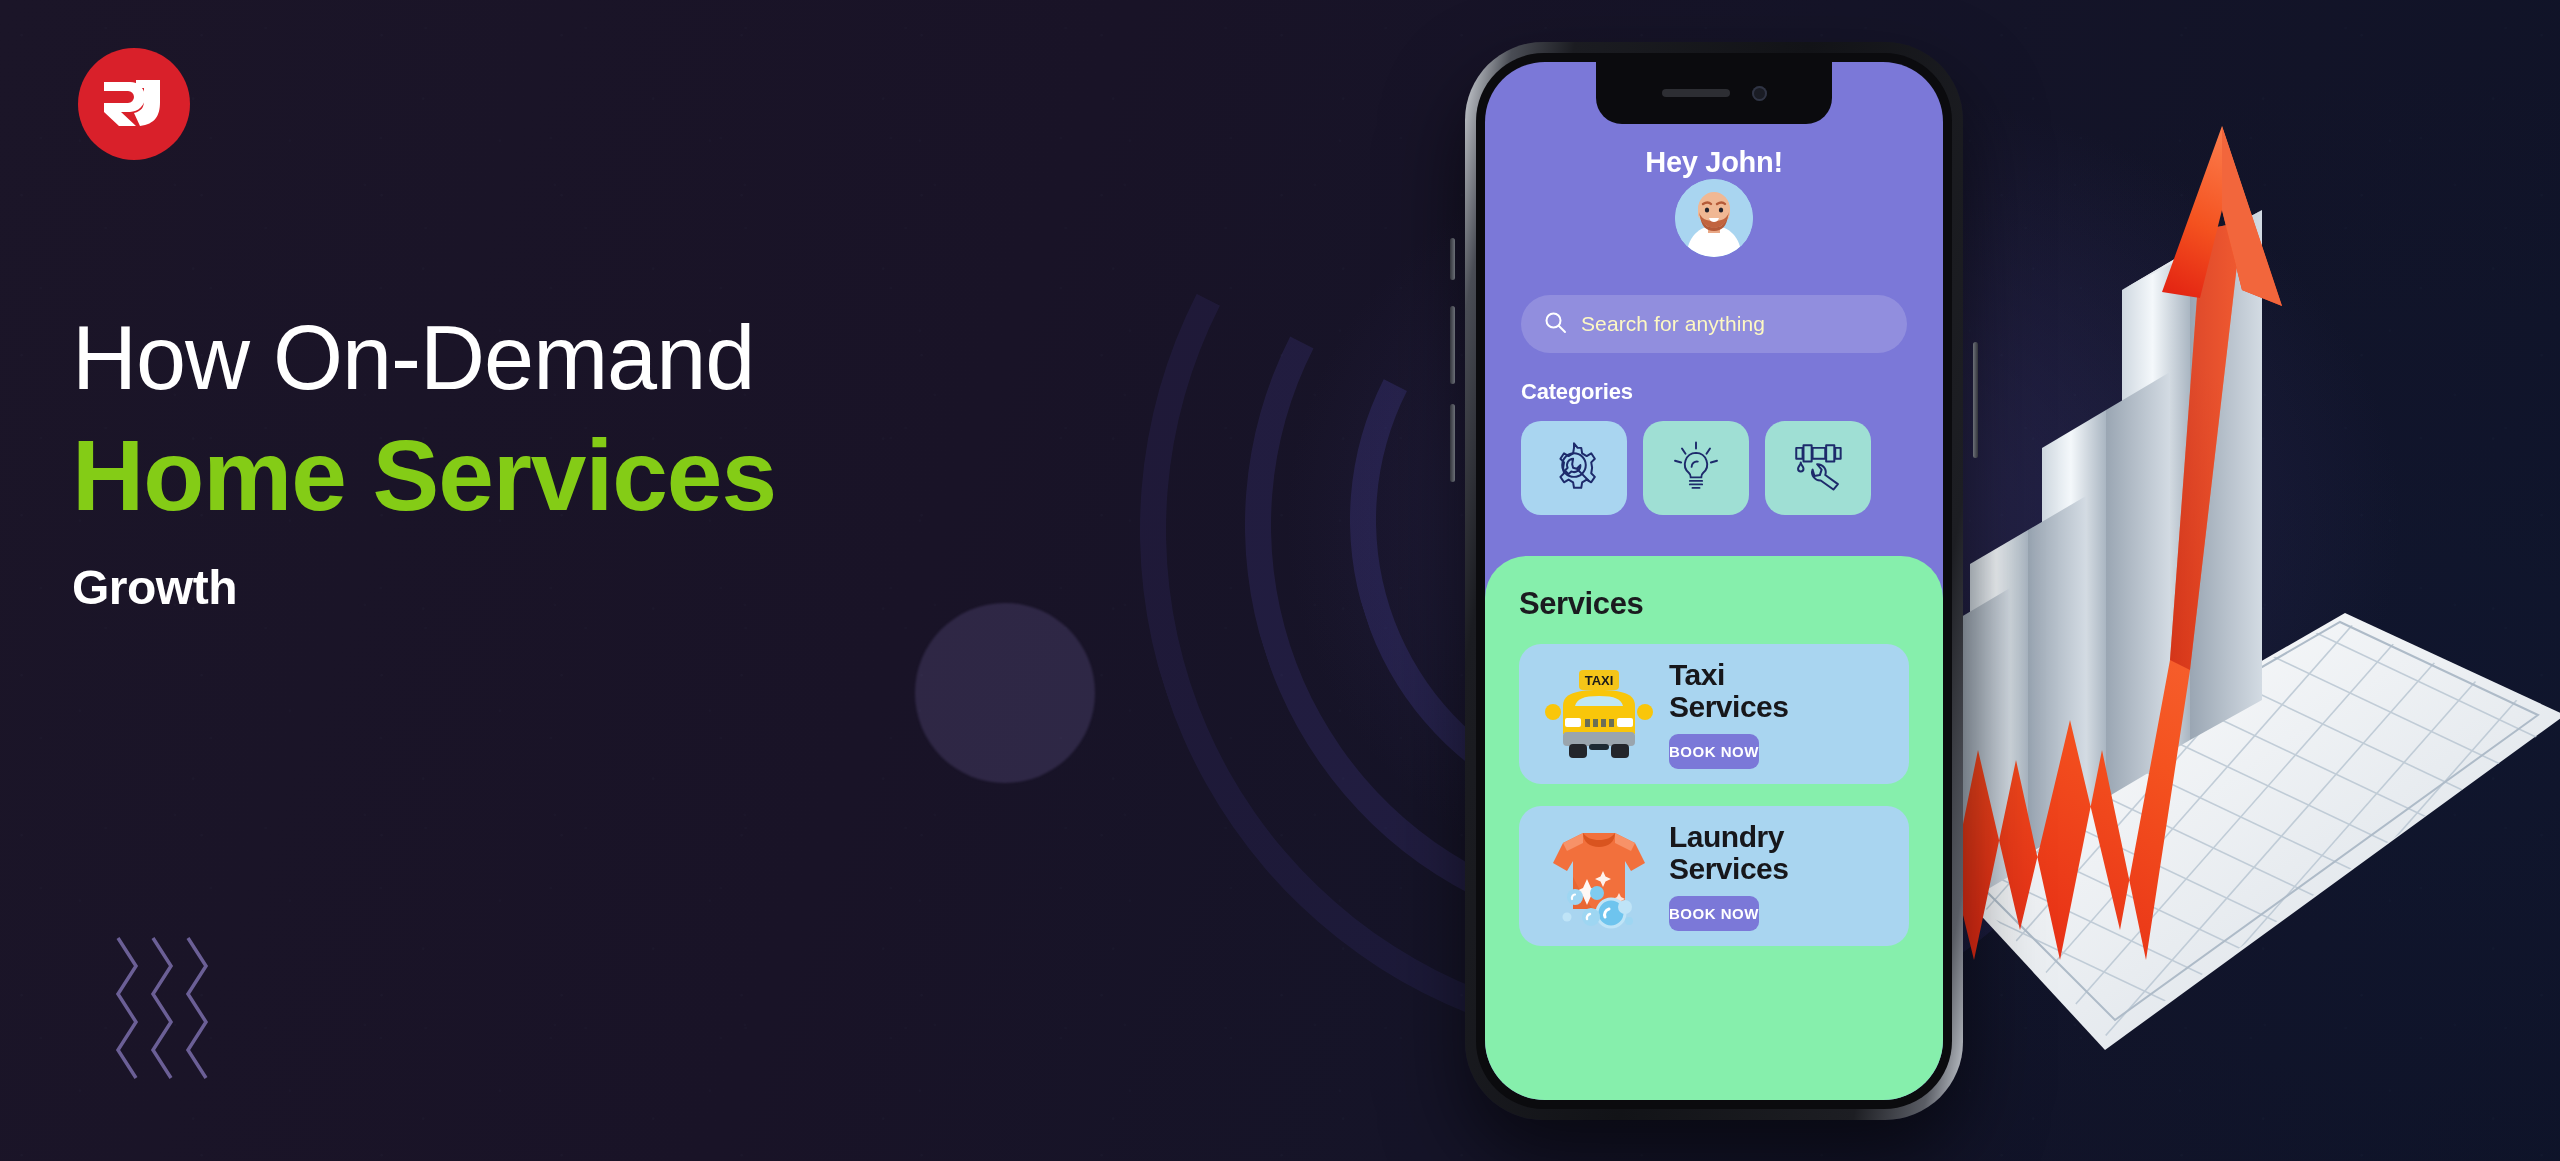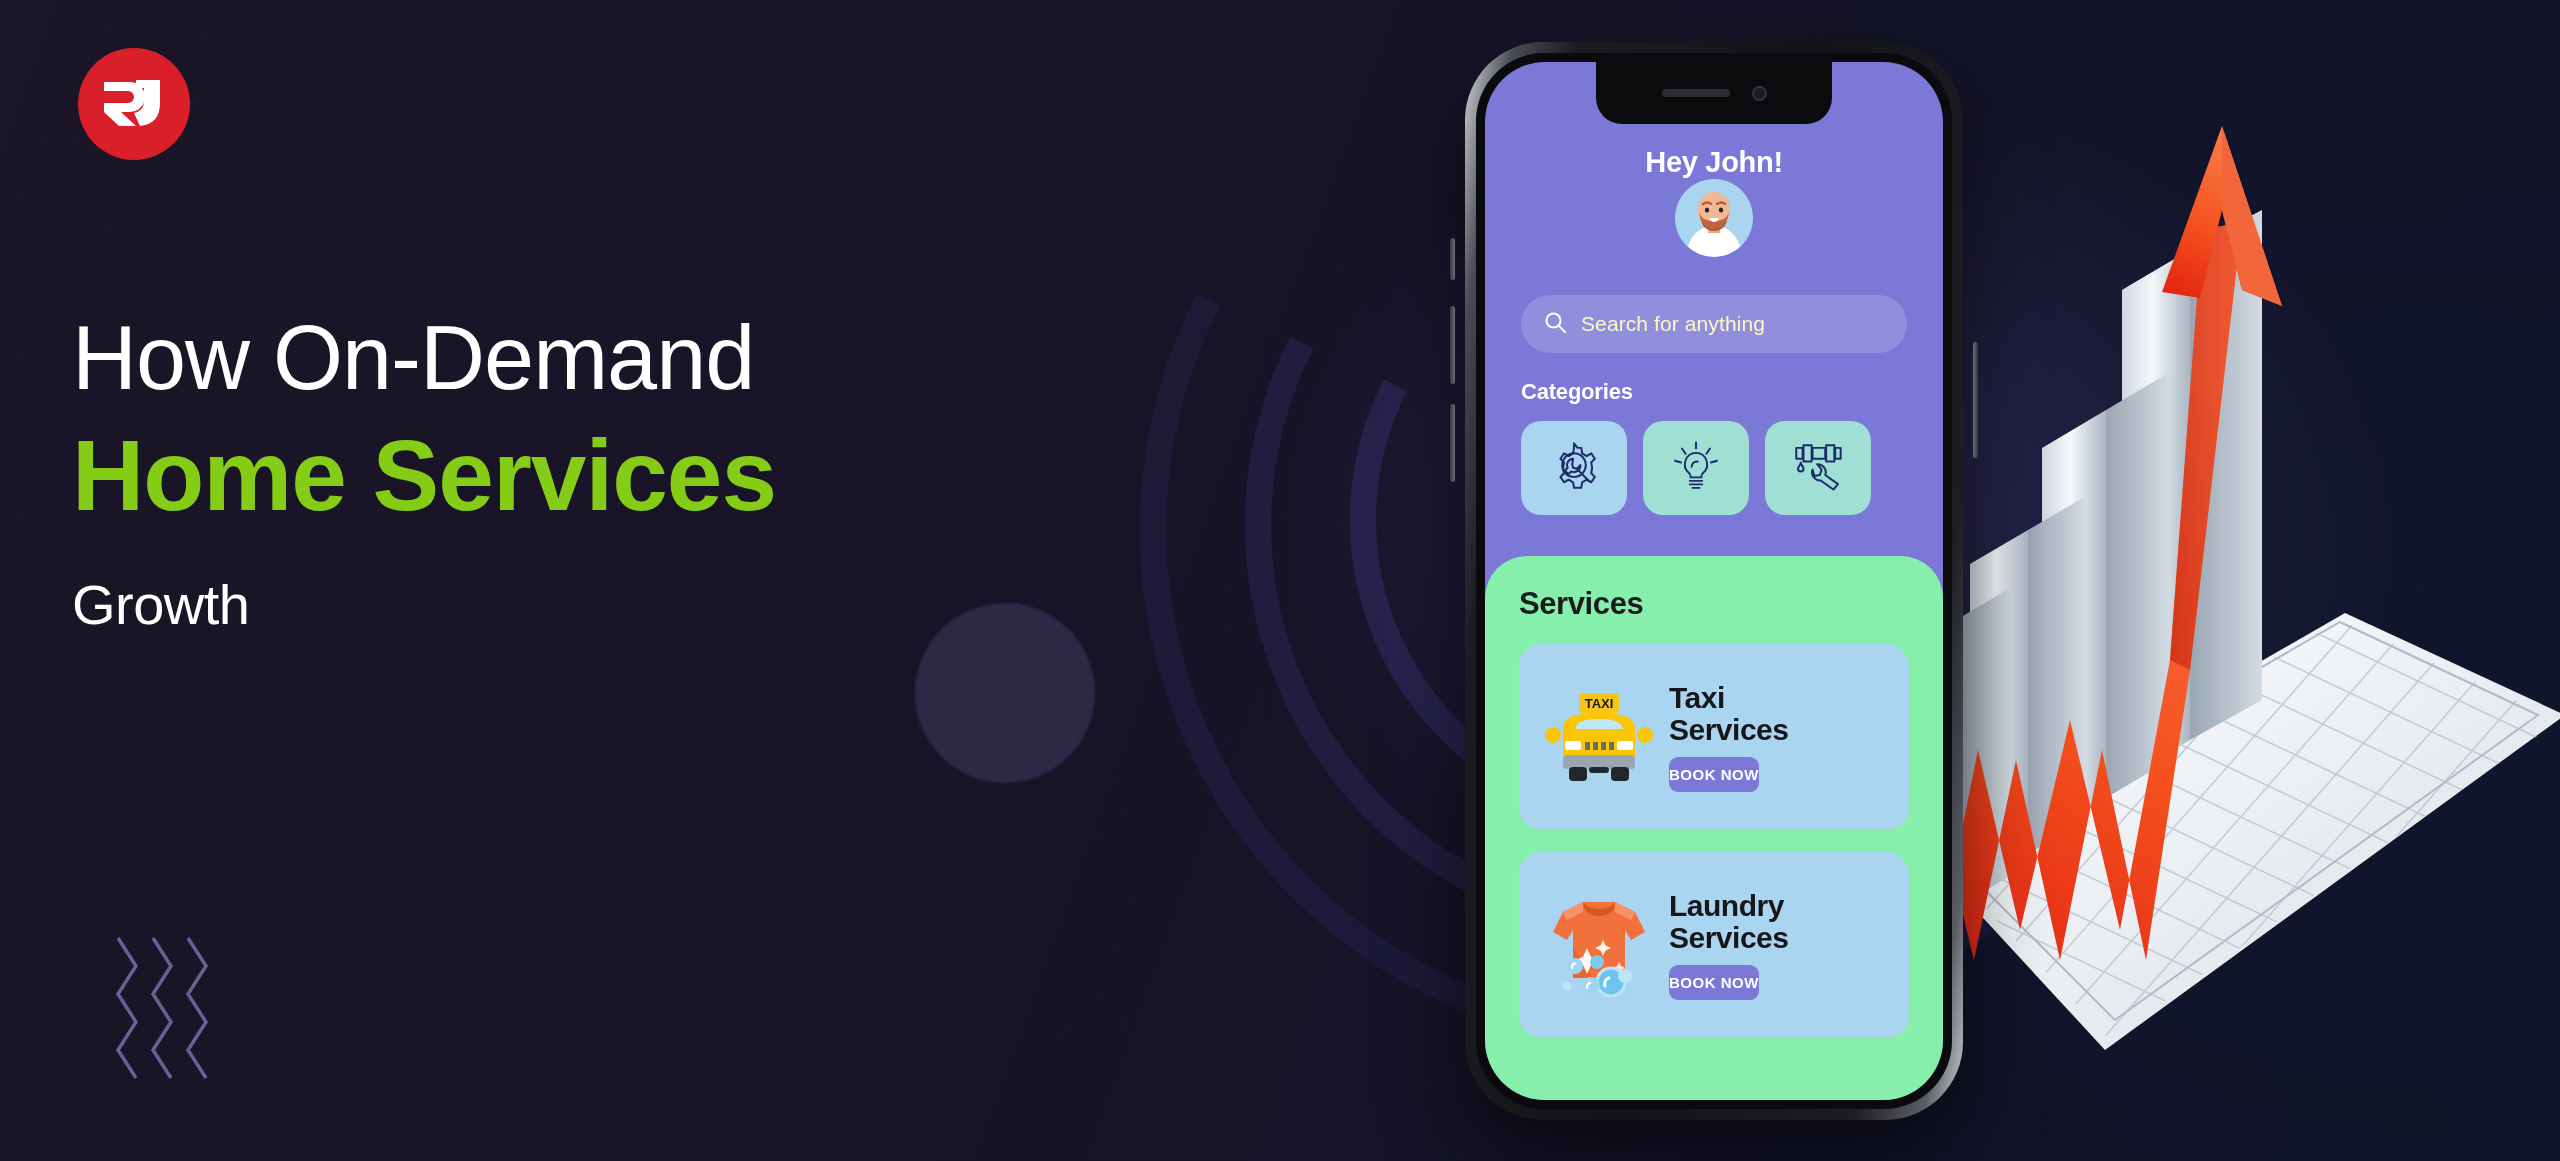--- a/index.html
+++ b/index.html
@@ -54,21 +54,21 @@
   .logo-name { font-size:55px; color:#fff; letter-spacing:.2px; line-height:1; font-weight:400; white-space:nowrap; }
   .logo-name .dot { display:inline-block; width:26px; height:26px; border-radius:50%; background:#e12129; vertical-align:2px; margin:0 1px; }
   .logo-tag { font-size:23px; color:#e8e8ee; letter-spacing:2.6px; margin-top:11px; white-space:nowrap; }
 
   
   .headline { position:absolute; left:72px; top:308px; width:1180px; }
   .h-line { color:#fff; white-space:nowrap; }
   .l1 { font-size:90px; font-weight:400; line-height:1.12; letter-spacing:-1px; }
   .l2 { font-size:100px; font-weight:700; line-height:1.2; letter-spacing:-1px; color:#84cc16; margin-top:6px; }
   .l3 { font-size:72px; font-weight:400; line-height:1.2; letter-spacing:-.5px; margin-top:18px; }
-  .l4 { font-size:56px; font-weight:400; line-height:1.2; letter-spacing:-.5px; margin-top:36px; }
+  .l4 { font-size:48px; font-weight:700; line-height:1.2; letter-spacing:-.5px; margin-top:24px; }
   .accent { color:#a9d5f0; }
 
   
   .zigzag { position:absolute; left:110px; top:928px; }
 
   
   .phone {
     position:absolute; left:1465px; top:42px; width:498px; height:1078px;
     border-radius:78px;
     background:linear-gradient(100deg,#d9dde2 0%,#4a4d55 7%,#1b1c21 16%,#121317 50%,#1d1e23 84%,#5a5d65 94%,#cfd4da 100%);
@@ -116,21 +116,21 @@
     display:flex; align-items:center; justify-content:center; flex:none;
   }
 
   .panel {
     position:absolute; left:0; right:0; top:494px; bottom:0;
     background:#86efac; border-top-left-radius:42px; border-top-right-radius:42px;
     padding:30px 34px 0 34px;
   }
   .panel-title { font-size:31px; font-weight:700; color:#1b1b1f; letter-spacing:-.4px; }
   .svc-card {
-    margin-top:22px; height:186px; border-radius:22px; background:#a9d5f0;
+    margin-top:22px; height:140px; border-radius:22px; background:#a9d5f0;
     display:flex; align-items:center; padding:0 16px; gap:6px;
   }
   .svc-art { width:128px; height:120px; flex:none; display:flex; align-items:center; justify-content:center; }
   .svc-body { flex:1; }
   .svc-name { font-size:30px; font-weight:700; color:#17171b; line-height:1.06; letter-spacing:-.5px; }
   .book {
     margin-top:12px; display:inline-block; background:#7b78d8; color:#fff;
     font-size:15px; font-weight:700; letter-spacing:.5px;
     padding:9px 0; border-radius:9px; border:none; cursor:pointer;
   }

